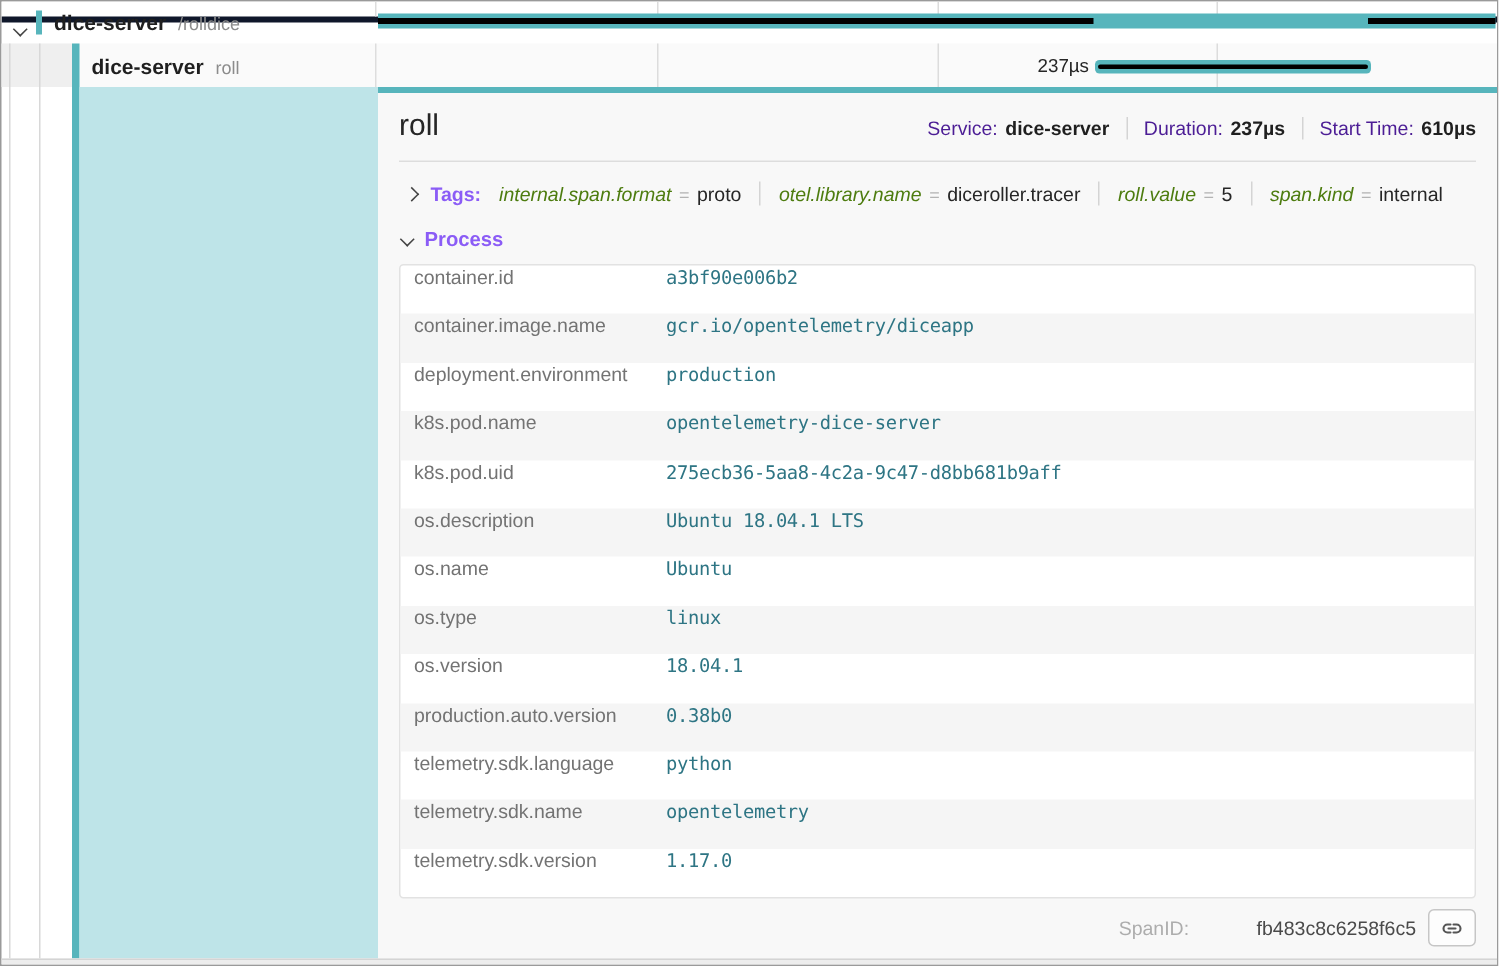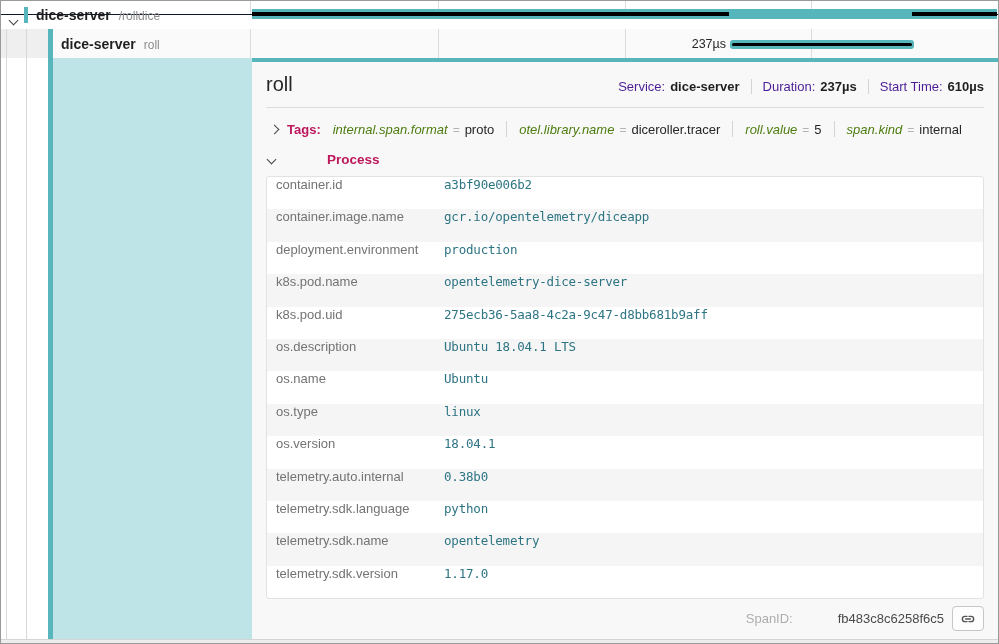--- a/index.html
+++ b/index.html
@@ -1,21 +1,21 @@
 <!DOCTYPE html>
 <html><head>
 <meta charset="utf-8">
 <style>
   * { margin:0; padding:0; box-sizing:border-box; }
   body { background:#fff; font-family:"Liberation Sans", sans-serif; }
   .app { position:relative; width:999px; height:644px; border:1px solid #9a9a9a; background:#fff; overflow:hidden; }
 
   
   .row { position:absolute; left:0; width:997px; }
-  .row1 { top:0; height:14px; border-bottom:1px solid #0f172a; background:#fff; }
+  .row1 { top:0; height:14px; border-bottom:4px solid #0f172a; background:#fff; }
   .row2 { top:28px; height:29px; background:#fafafa; }
   .name-col { position:absolute; left:0; top:0; bottom:0; width:250px; border-right:1px solid #ddd; }
   .tl-col { position:absolute; left:251px; top:0; bottom:0; width:745px; }
   .grid-line { position:absolute; top:0; bottom:0; width:1px; background:#dcdcdc; }
   .g25 { left:25%; } .g50 { left:50%; } .g75 { left:75%; }
 
   .chev { display:inline-block; width:7px; height:7px; border-right:1.6px solid #444; border-bottom:1.6px solid #444; }
   .chev.down { transform:rotate(45deg); }
   .chev.right { transform:rotate(-45deg); }
 
@@ -46,28 +46,28 @@
   .panel-header { display:flex; align-items:baseline; }
   .span-title { font-size:20px; font-weight:500; color:#262626; }
   .meta { margin-left:auto; display:flex; align-items:center; font-size:13px; }
   .meta .lbl { color:#4c1d95; margin-right:5px; }
   .meta .val { color:#1f1f1f; font-weight:700; }
   .meta .sep { width:1px; height:15px; background:#d4d4d4; margin:0 11px; }
   .hr { border:none; border-top:1px solid #ddd; margin-top:11px; }
 
   .tags-line { display:flex; align-items:center; margin-top:10px; height:22px; font-size:13px; }
   .tags-line .chev { margin:0 9px 0 5px; }
-  .sec-label { font-weight:700; color:#be185d; }
+  .sec-label { font-weight:700; color:#8b5cf6; }
   .tag-item { display:flex; align-items:baseline; margin-left:12px; }
   .tag-key { color:#4d7c0f;font-style:italic; }
   .tag-eq { color:#b3b3b3; margin:0 5px; font-size:12px; }
   .tag-val { color:#262626; }
   .tag-sep { width:1px; height:16px; background:#d4d4d4; margin-left:12px; align-self:center; }
 
-  .process-line { display:flex; align-items:center; margin-top:9px; height:20px; font-size:13.5px;gap:44px; }
+  .process-line { display:flex; align-items:center; margin-top:9px; height:20px; font-size:13.5px; }
   .process-line .chev { margin:0 8px 0 2px; }
 
   .kv-table { margin-top:7px; background:#fff; border:1px solid #e2e2e2; border-radius:3px; overflow:hidden; }
   .kv-row { display:flex; height:32.4px; font-size:13px; }
   .kv-row.alt { background:#f5f5f5; }
   .kv-key { width:177px; padding-left:9px; color:#737373; flex-shrink:0; }
   .kv-val { font-family:"DejaVu Sans Mono", monospace; font-size:12.5px; color:#2e7584; letter-spacing:-0.2px; }
 
   .panel-footer { display:flex; align-items:center; justify-content:flex-end; padding:7px 0 0 0; font-size:13px; }
   .footer-lbl { color:#adadad; margin-right:5px; }
@@ -199,21 +199,21 @@
         </div>
       <div class="kv-row alt">
           <span class="kv-key">os.type</span>
           <span class="kv-val">linux</span>
         </div>
       <div class="kv-row">
           <span class="kv-key">os.version</span>
           <span class="kv-val">18.04.1</span>
         </div>
       <div class="kv-row alt">
-          <span class="kv-key">telemetry.auto.internal</span>
+          <span class="kv-key">production.auto.version</span>
           <span class="kv-val">0.38b0</span>
         </div>
       <div class="kv-row">
           <span class="kv-key">telemetry.sdk.language</span>
           <span class="kv-val">python</span>
         </div>
       <div class="kv-row alt">
           <span class="kv-key">telemetry.sdk.name</span>
           <span class="kv-val">opentelemetry</span>
         </div>

